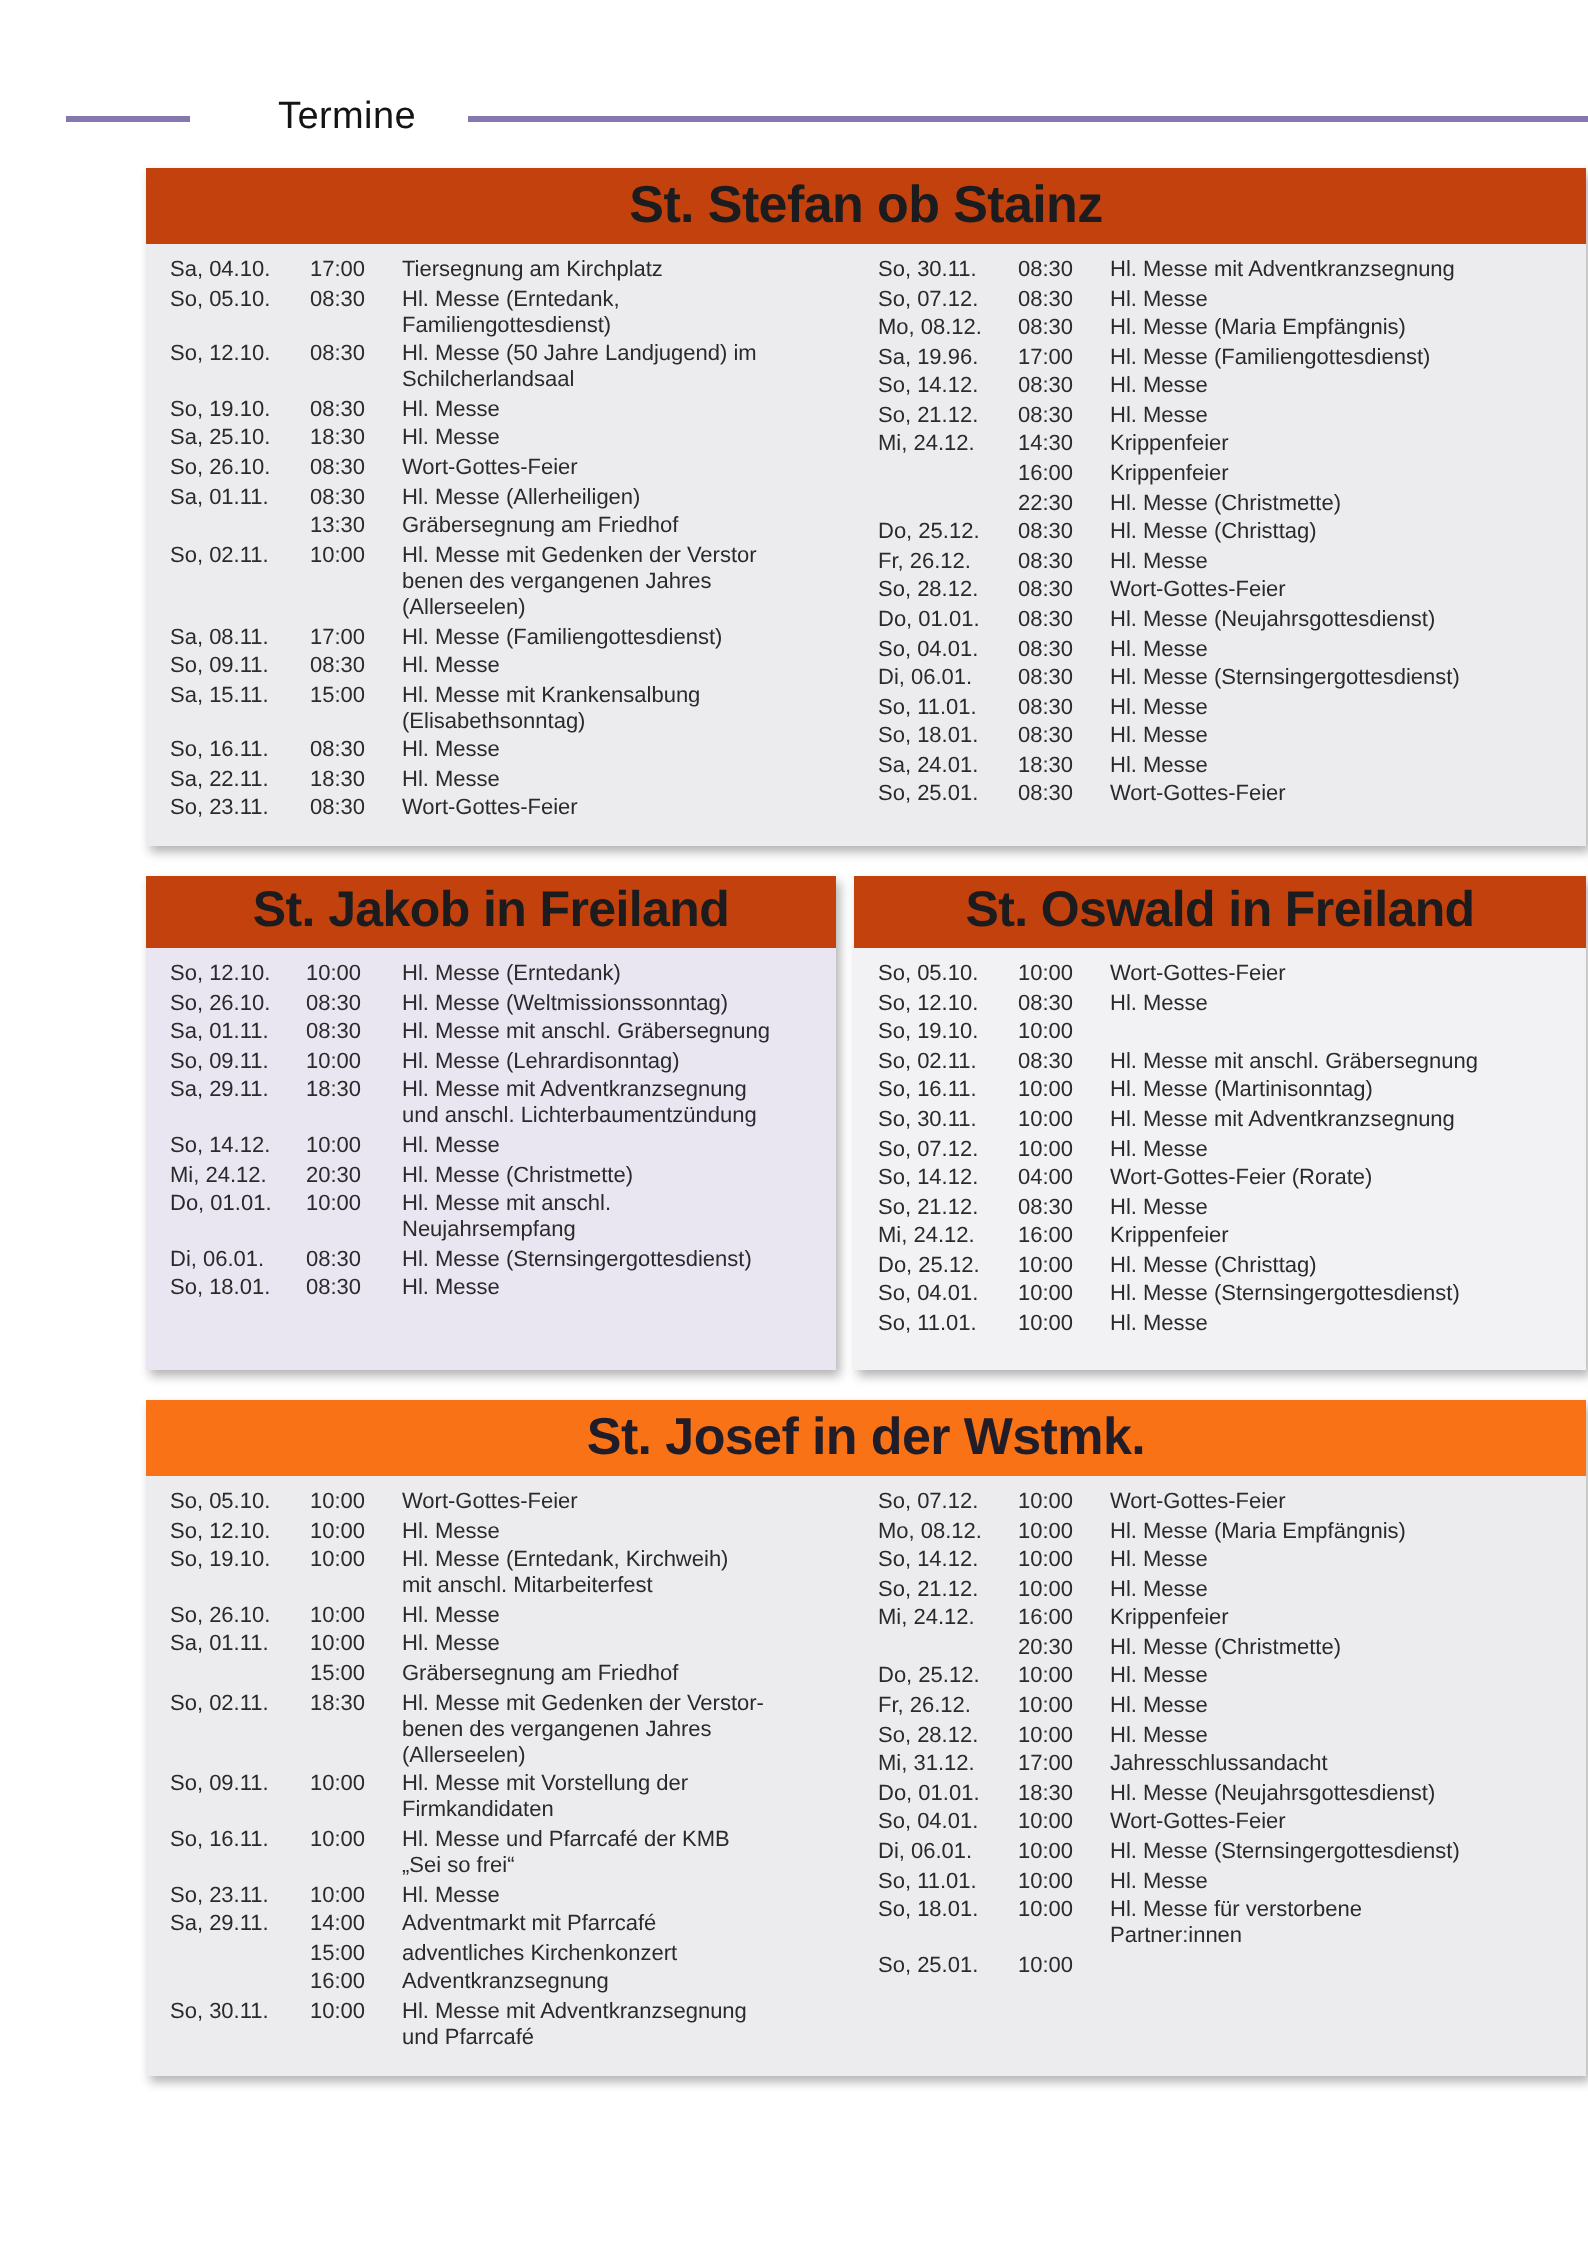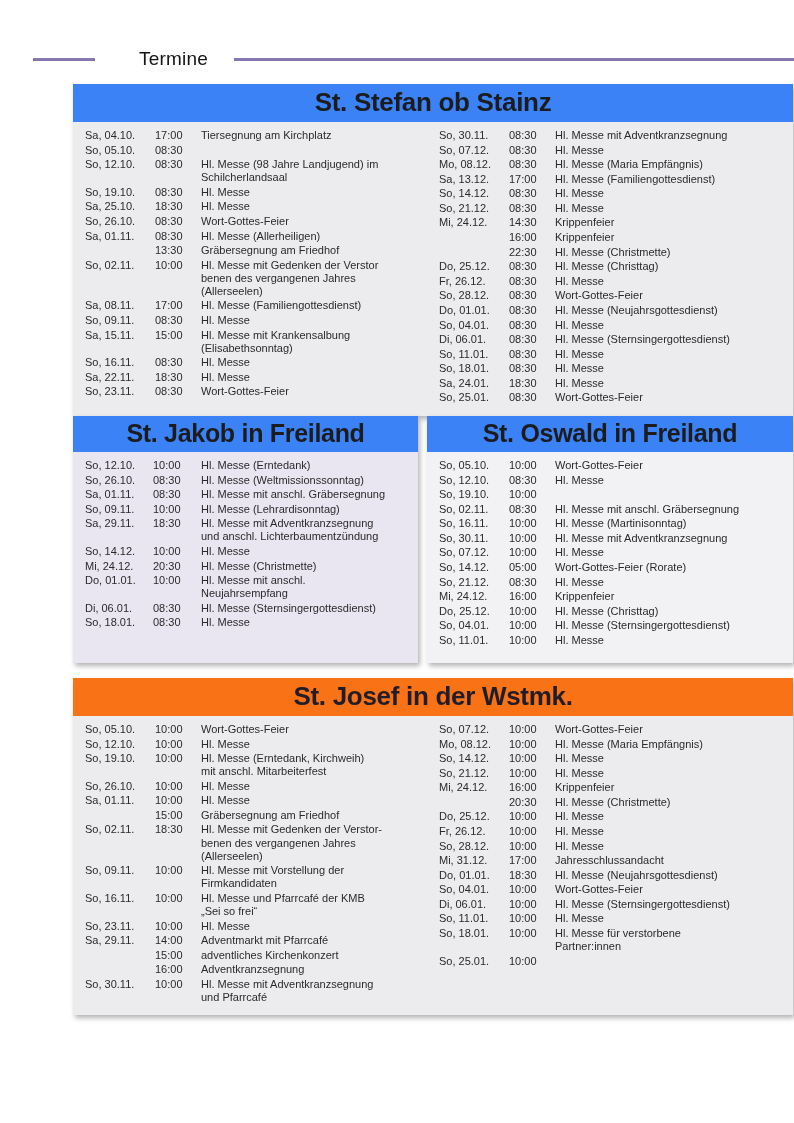--- a/index.html
+++ b/index.html
@@ -23,38 +23,38 @@
     margin:0 26px 0 44px;
     font-size:19px;font-weight:normal;color:#141414;
     letter-spacing:.2px;
   }
   .rule-right{flex:1;}
   
   .content{margin-left:45px;width:720px;}
   .panel{box-shadow:2px 3px 5px rgba(0,0,0,0.30);}
   .panel-header{
     text-align:center;
-    background:#3b82f6;
+    background:#c2410c;
     color:#1c1c1e;
     font-size:26px;
     font-weight:600;
     letter-spacing:-0.3px;
     padding:3px 0 4px 0;
   }
   .panel-header.small{font-size:25px;}
   .panel-header.purple{background:#f97316;color:#201d29;}
   .panel-body{display:flex;padding:7px 0 10px 12px;font-size:11px;line-height:1.19;}
   .panel-body .col{width:50%;padding-right:8px;box-sizing:border-box;}
   .panel-body.single .col{width:100%;}
   .row{display:flex;margin-bottom:1.5px;}
   .cell-date{width:70px;flex-shrink:0;}
   .cell-time{width:46px;flex-shrink:0;}
   .cell-text{flex:1;white-space:pre-line;}
   .panel-stefan{margin-top:14px;background:#ececee;}
-  .twin-row{display:flex;gap:9px;align-items:flex-start;}
+  .twin-row{display:flex;gap:9px;margin-top:15px;align-items:flex-start;}
   .panel-jakob{width:345px;background:#e9e6f1;}
   .panel-jakob .panel-body{padding-bottom:32px;}
   .panel-jakob .cell-date{width:68px;}
   .panel-jakob .cell-time{width:48px;}
   .panel-oswald{flex:1;background:#f2f1f4;}
   .panel-oswald .panel-body{padding-bottom:14px;}
   .panel-josef{margin-top:15px;background:#ececee;}
 </style>
 </head>
 <body>
@@ -74,25 +74,27 @@
       <div class="panel-body">
         <div class="col">
             <div class="row">
               <span class="cell-date">Sa, 04.10.</span>
               <span class="cell-time">17:00</span>
               <span class="cell-text">Tiersegnung am Kirchplatz</span>
             </div>
             <div class="row">
               <span class="cell-date">So, 05.10.</span>
               <span class="cell-time">08:30</span>
+              <span class="cell-text">Hl. Messe (Erntedank,
+Familiengottesdienst)</span>
             </div>
             <div class="row">
               <span class="cell-date">So, 12.10.</span>
               <span class="cell-time">08:30</span>
-              <span class="cell-text">Hl. Messe (98 Jahre Landjugend) im
+              <span class="cell-text">Hl. Messe (50 Jahre Landjugend) im
 Schilcherlandsaal</span>
             </div>
             <div class="row">
               <span class="cell-date">So, 19.10.</span>
               <span class="cell-time">08:30</span>
               <span class="cell-text">Hl. Messe</span>
             </div>
             <div class="row">
               <span class="cell-date">Sa, 25.10.</span>
               <span class="cell-time">18:30</span>
@@ -162,21 +164,21 @@
               <span class="cell-date">So, 07.12.</span>
               <span class="cell-time">08:30</span>
               <span class="cell-text">Hl. Messe</span>
             </div>
             <div class="row">
               <span class="cell-date">Mo, 08.12.</span>
               <span class="cell-time">08:30</span>
               <span class="cell-text">Hl. Messe (Maria Empfängnis)</span>
             </div>
             <div class="row">
-              <span class="cell-date">Sa, 13.12.</span>
+              <span class="cell-date">Sa, 19.96.</span>
               <span class="cell-time">17:00</span>
               <span class="cell-text">Hl. Messe (Familiengottesdienst)</span>
             </div>
             <div class="row">
               <span class="cell-date">So, 14.12.</span>
               <span class="cell-time">08:30</span>
               <span class="cell-text">Hl. Messe</span>
             </div>
             <div class="row">
               <span class="cell-date">So, 21.12.</span>
@@ -346,21 +348,21 @@
                 <span class="cell-time">10:00</span>
                 <span class="cell-text">Hl. Messe mit Adventkranzsegnung</span>
               </div>
               <div class="row">
                 <span class="cell-date">So, 07.12.</span>
                 <span class="cell-time">10:00</span>
                 <span class="cell-text">Hl. Messe</span>
               </div>
               <div class="row">
                 <span class="cell-date">So, 14.12.</span>
-                <span class="cell-time">05:00</span>
+                <span class="cell-time">04:00</span>
                 <span class="cell-text">Wort-Gottes-Feier (Rorate)</span>
               </div>
               <div class="row">
                 <span class="cell-date">So, 21.12.</span>
                 <span class="cell-time">08:30</span>
                 <span class="cell-text">Hl. Messe</span>
               </div>
               <div class="row">
                 <span class="cell-date">Mi, 24.12.</span>
                 <span class="cell-time">16:00</span>

